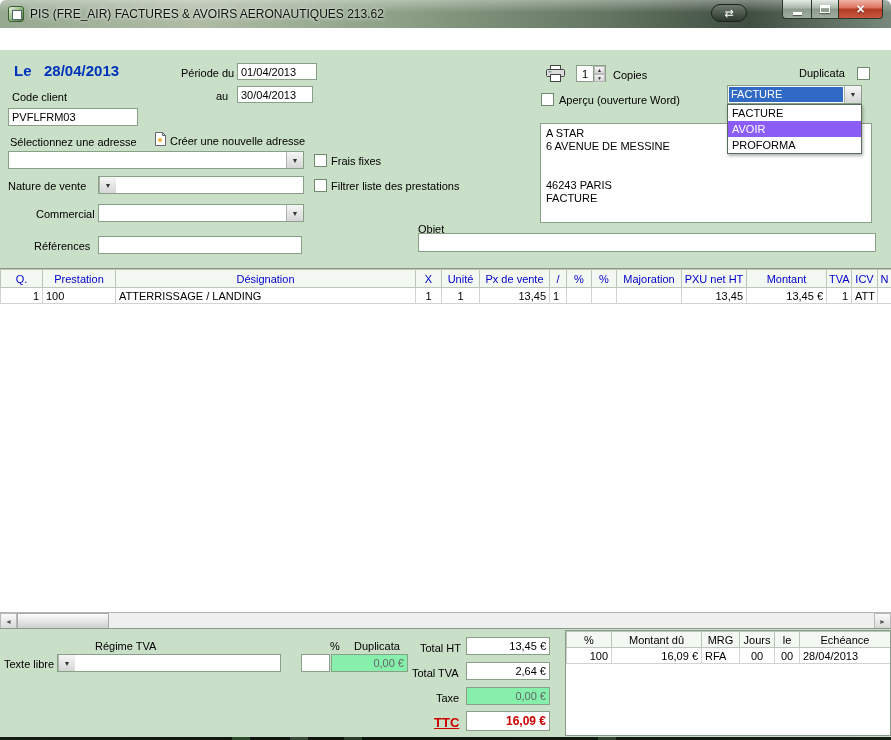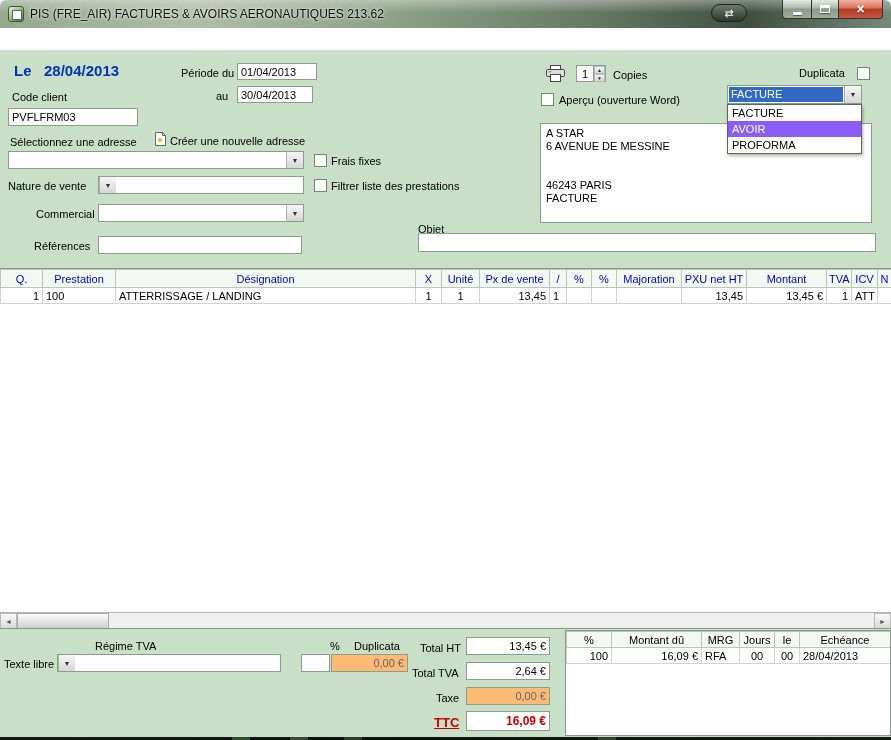--- a/index.html
+++ b/index.html
@@ -40,21 +40,21 @@
   .menu-item { padding:3px 9px; white-space:nowrap; cursor:default; }
 
   
   .form-area { position:absolute; left:0; top:50px; width:891px; height:218px; background:#c9dfc7; }
   .lbl { position:absolute; font-size:11px; color:#000; white-space:nowrap; }
   .date-blue { position:absolute; font-size:15px; font-weight:bold; color:#0033bb; white-space:nowrap; }
   .tb { position:absolute; background:#fff; border:1px solid #88a088; font-size:11px; padding:1px 3px;
     font-family:"Liberation Sans",sans-serif; color:#000; outline:none; }
   .tb.tr { text-align:right; }
   .tb.tc { text-align:center; }
-  .tb.dis { background:#fdba74; color:#666; }
+  .tb.dis { background:#86efac; color:#666; }
   .checkbox { position:absolute; width:13px; height:13px; background:#fff; border:1px solid #708a70; cursor:pointer; }
   .combo { position:absolute; background:#fff; border:1px solid #88a088; display:flex; align-items:stretch; cursor:pointer; }
   .combo-text { flex:1; font-size:11px; padding:2px 3px; white-space:nowrap; overflow:hidden; }
   .combo-text.selhl { background:#316ac5; color:#fff; margin:1px; padding:1px 2px; }
   .combo-btn { width:17px; background:linear-gradient(180deg,#f6f6f6,#d6d6d6); border-left:1px solid #aab4aa;
     display:flex; align-items:center; justify-content:center; font-size:7px; color:#333; }
   .ddlist { position:absolute; background:#fff; border:1px solid #5a6a5a; z-index:50; box-shadow:1px 2px 3px rgba(0,0,0,.3); }
   .dditem { height:16px; line-height:16px; font-size:11px; padding-left:4px; cursor:pointer; }
   .dditem.hl { background:#8b5cf6; color:#fff; }
   .addr-box { position:absolute; background:#fff; border:1px solid #88a088; font-size:11px; padding:3px 5px; cursor:text; }

